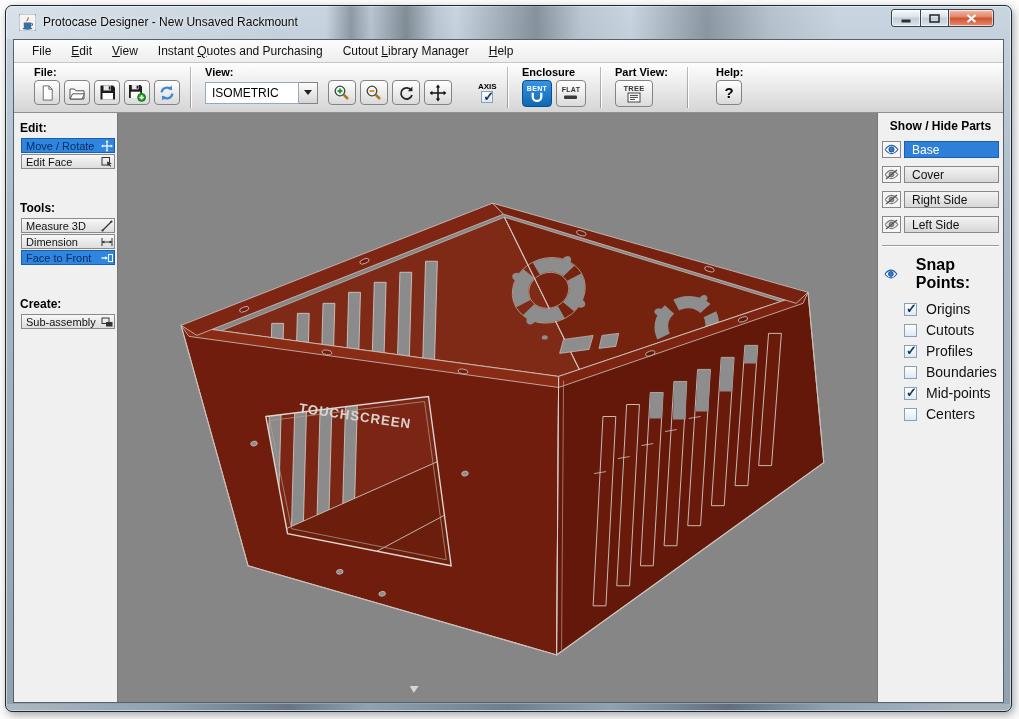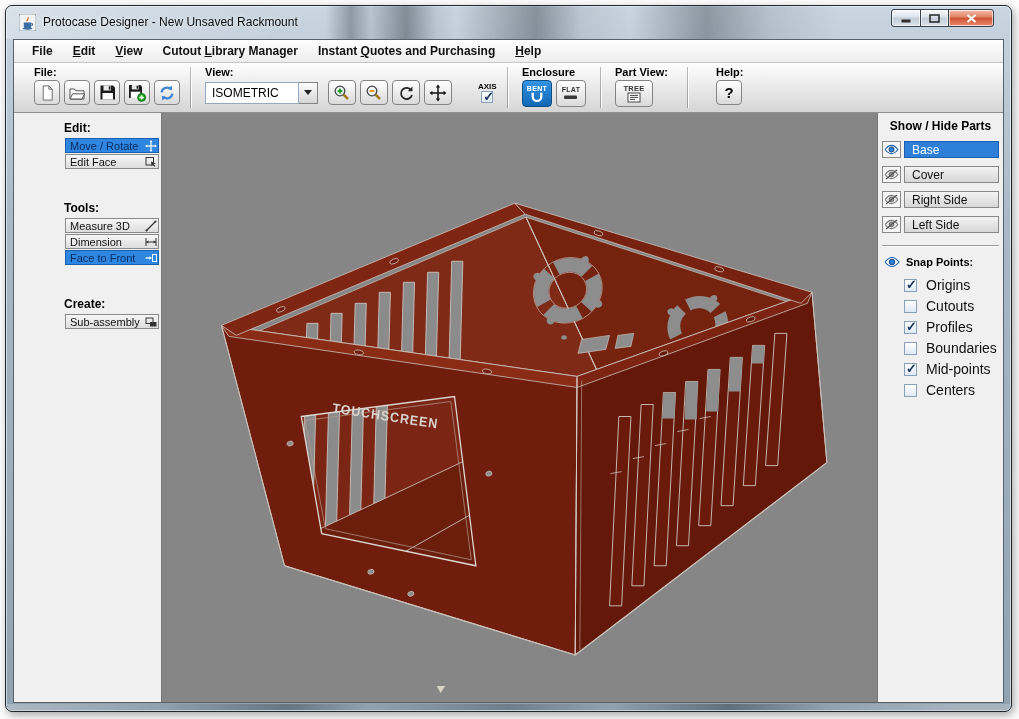--- a/index.html
+++ b/index.html
@@ -32,21 +32,21 @@
     background-image:linear-gradient(90deg, rgba(255,255,255,.25), transparent 15%,
       rgba(25,35,45,.35) 28%, transparent 36%, rgba(25,35,45,.28) 50%, transparent 60%,
       rgba(25,35,45,.4) 72%, transparent 82%, rgba(255,255,255,.2) 95%); }
 
   
   .client { position:absolute; left:7px; right:7px; top:33px; bottom:8px; border:1px solid #55626c;
     background:#f0f0f0; display:flex; flex-direction:column; overflow:hidden; }
 
   .menubar { height:23px; background:linear-gradient(#fdfdfd,#ededed); border-bottom:1px solid #c6c6c6;
     display:flex; align-items:center; padding-left:8px; flex:none; }
-  .menu-item { font-size:12px; font-weight:bold; color:#111; padding:3px 10px; white-space:nowrap; }
+  .menu-item { font-size:12px; font-weight:normal; color:#111; padding:3px 10px; white-space:nowrap; }
 
   .toolbar { height:50px; flex:none; background:linear-gradient(#fefefe,#d5d5d5); border-bottom:1px solid #8f8f8f;
     display:flex; align-items:stretch; }
   .tb-group { padding:3px 6px 2px 10px; display:flex; flex-direction:column; }
   .tb-label { font-size:11px; font-weight:bold; color:#000; margin-bottom:2px; white-space:nowrap; }
   .tb-row { display:flex; align-items:center; gap:4px; }
   .tb-divider { width:1px; background:linear-gradient(#bbb,#999); box-shadow:1px 0 0 #fff; margin:4px 4px; }
   .tb-btn { width:28px; height:25px; border:1px solid #848484; border-radius:4px;
     background:linear-gradient(#ffffff,#dadada); display:flex; flex-direction:column; align-items:center; justify-content:center; }
   .tb-btn.wide { width:30px; height:27px; }
@@ -57,21 +57,21 @@
     padding-left:6px; font-size:12px; color:#000; }
   .view-arrow { width:19px; height:22px; border:1px solid #848484; border-left:none;
     background:linear-gradient(#fdfdfd,#d5d5d5); display:flex; align-items:center; justify-content:center; }
   .tri-down { width:0; height:0; border-left:4px solid transparent; border-right:4px solid transparent; border-top:5px solid #222; }
   .axis-wrap { display:flex; flex-direction:column; align-items:center; margin-left:22px; }
   .axis-label { font-size:8px; font-weight:bold; line-height:8px; }
   .cb { width:13px; height:13px; border:1px solid #89a0b8; background:linear-gradient(#ffffff,#dfe9f3); position:relative; flex:none; }
   .cb.checked::after { content:"✓"; position:absolute; left:1px; top:-3px; font-size:13px; font-weight:bold; color:#16365f; }
   .tree-btn { width:38px; height:27px; }
 
-  .main { flex:1; display:flex; min-height:0;padding-left:44px; }
+  .main { flex:1; display:flex; min-height:0; }
 
   
   .left-panel { width:104px; flex:none; background:#f0f0f0; border-right:1px solid #787878; padding-top:8px; }
   .panel-label { font-size:12px; font-weight:bold; margin:0 0 3px 6px; }
   .pbtn { height:15px; margin:1px 2px 1px 7px; border:1px solid #8a8a8a; background:linear-gradient(#f7f7f7,#dddddd);
     font-size:11px; color:#111; display:flex; align-items:center; padding-left:4px; position:relative; white-space:nowrap; }
   .pbtn .icon { position:absolute; right:0; top:0; width:14px; height:13px; display:flex; align-items:center; justify-content:center;
     color:#333; }
   .pbtn.selected { background:#2e86e0; border-color:#1b5fae; color:#0a2e63; font-weight:normal; }
   .pbtn.selected .icon { color:#fff; }
@@ -82,21 +82,21 @@
   .rp-heading { font-size:12px; font-weight:bold; text-align:center; margin:2px 0 8px; white-space:nowrap; }
   .part-row { display:flex; gap:3px; height:17px; margin:0 1px 8px 1px; }
   .eye-btn { width:19px; height:17px; border:1px solid #888; background:#f6f6f6; display:flex; align-items:center; justify-content:center; flex:none; }
   .part-row .eye-open { display:none; } .part-row .eye-slash { display:block; }
   .part-row.visible .eye-open { display:block; }
   .part-btn { flex:1; border:1px solid #888; background:linear-gradient(#f3f3f3,#d7d7d7); font-size:12px; color:#111;
     display:flex; align-items:center; padding-left:7px; }
   .part-btn.selected { background:#2e7fd8; border-color:#1b5fae; color:#fff; }
   .rp-divider { height:1px; background:#9a9a9a; box-shadow:0 1px 0 #fff; margin:12px 1px 10px; }
   .snap-header { display:flex; align-items:center; gap:6px; margin:4px 0 10px 3px; }
-  .snap-header .snap-title { font-size:11px; font-weight:bold; }
+  .snap-header .snap-title { font-size:16px; font-weight:bold;margin-left:12px; }
   .snap-row { display:flex; align-items:center; gap:9px; margin:0 0 7px 23px; height:14px; }
   .snap-row .snap-label { font-size:14px; color:#111; }
 
   
   .viewport { flex:1; position:relative; background:#868686; min-width:0; }
   .viewport svg { position:absolute; inset:0; width:100%; height:100%; }
 </style>
 </head>
 <body>
 
@@ -128,22 +128,22 @@
       </div>
     </div>
   </div>
 
   <div class="client">
 
     <div class="menubar">
       <span class="menu-item">File</span>
       <span class="menu-item"><u>E</u>dit</span>
       <span class="menu-item"><u>V</u>iew</span>
+      <span class="menu-item">Instant <u>Q</u>uotes and Purchasing</span>
       <span class="menu-item">Cutout <u>L</u>ibrary Manager</span>
-      <span class="menu-item">Instant <u>Q</u>uotes and Purchasing</span>
       <span class="menu-item"><u>H</u>elp</span>
     </div>
 
     <div class="toolbar">
       <div class="tb-group" style="padding-left:20px; width:172px;">
         <div class="tb-label">File:</div>
         <div class="tb-row">
           <div class="tb-btn">
             <svg width="17" height="18" viewBox="0 0 18 18">
               <path d="M4.5 1.5h6L14 5v11.5H4.5z" fill="#fff" stroke="#666"></path>

